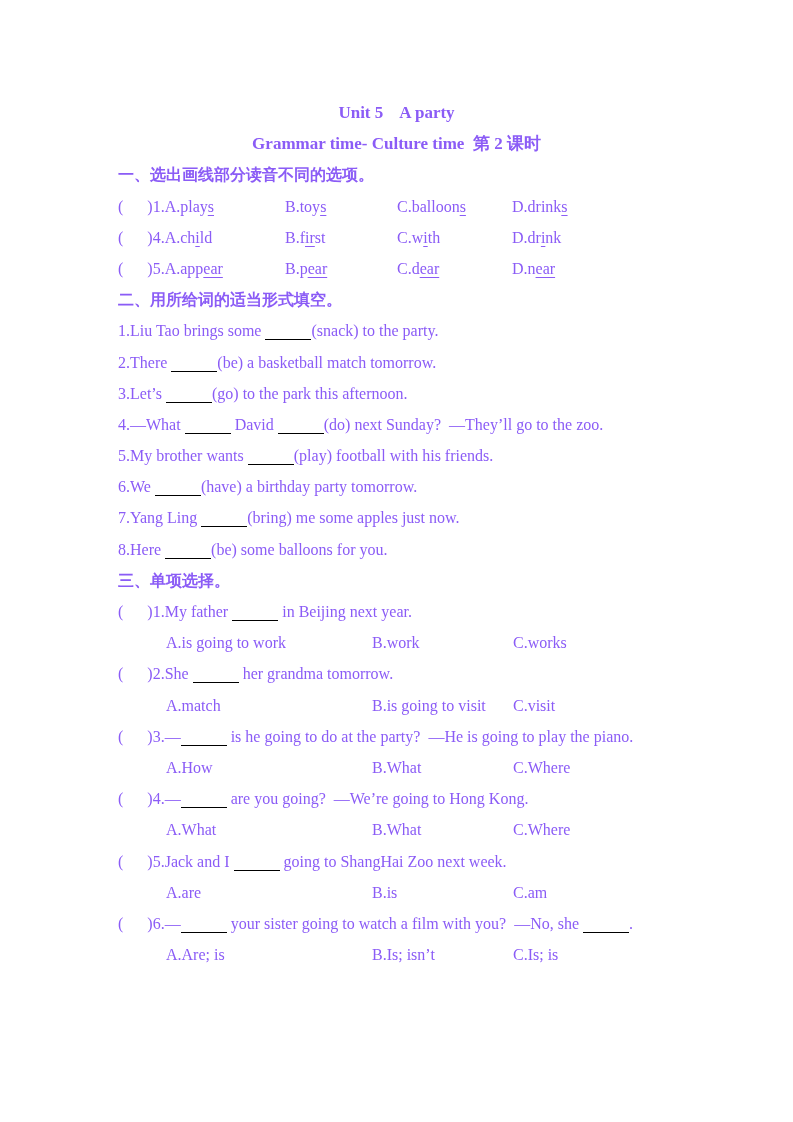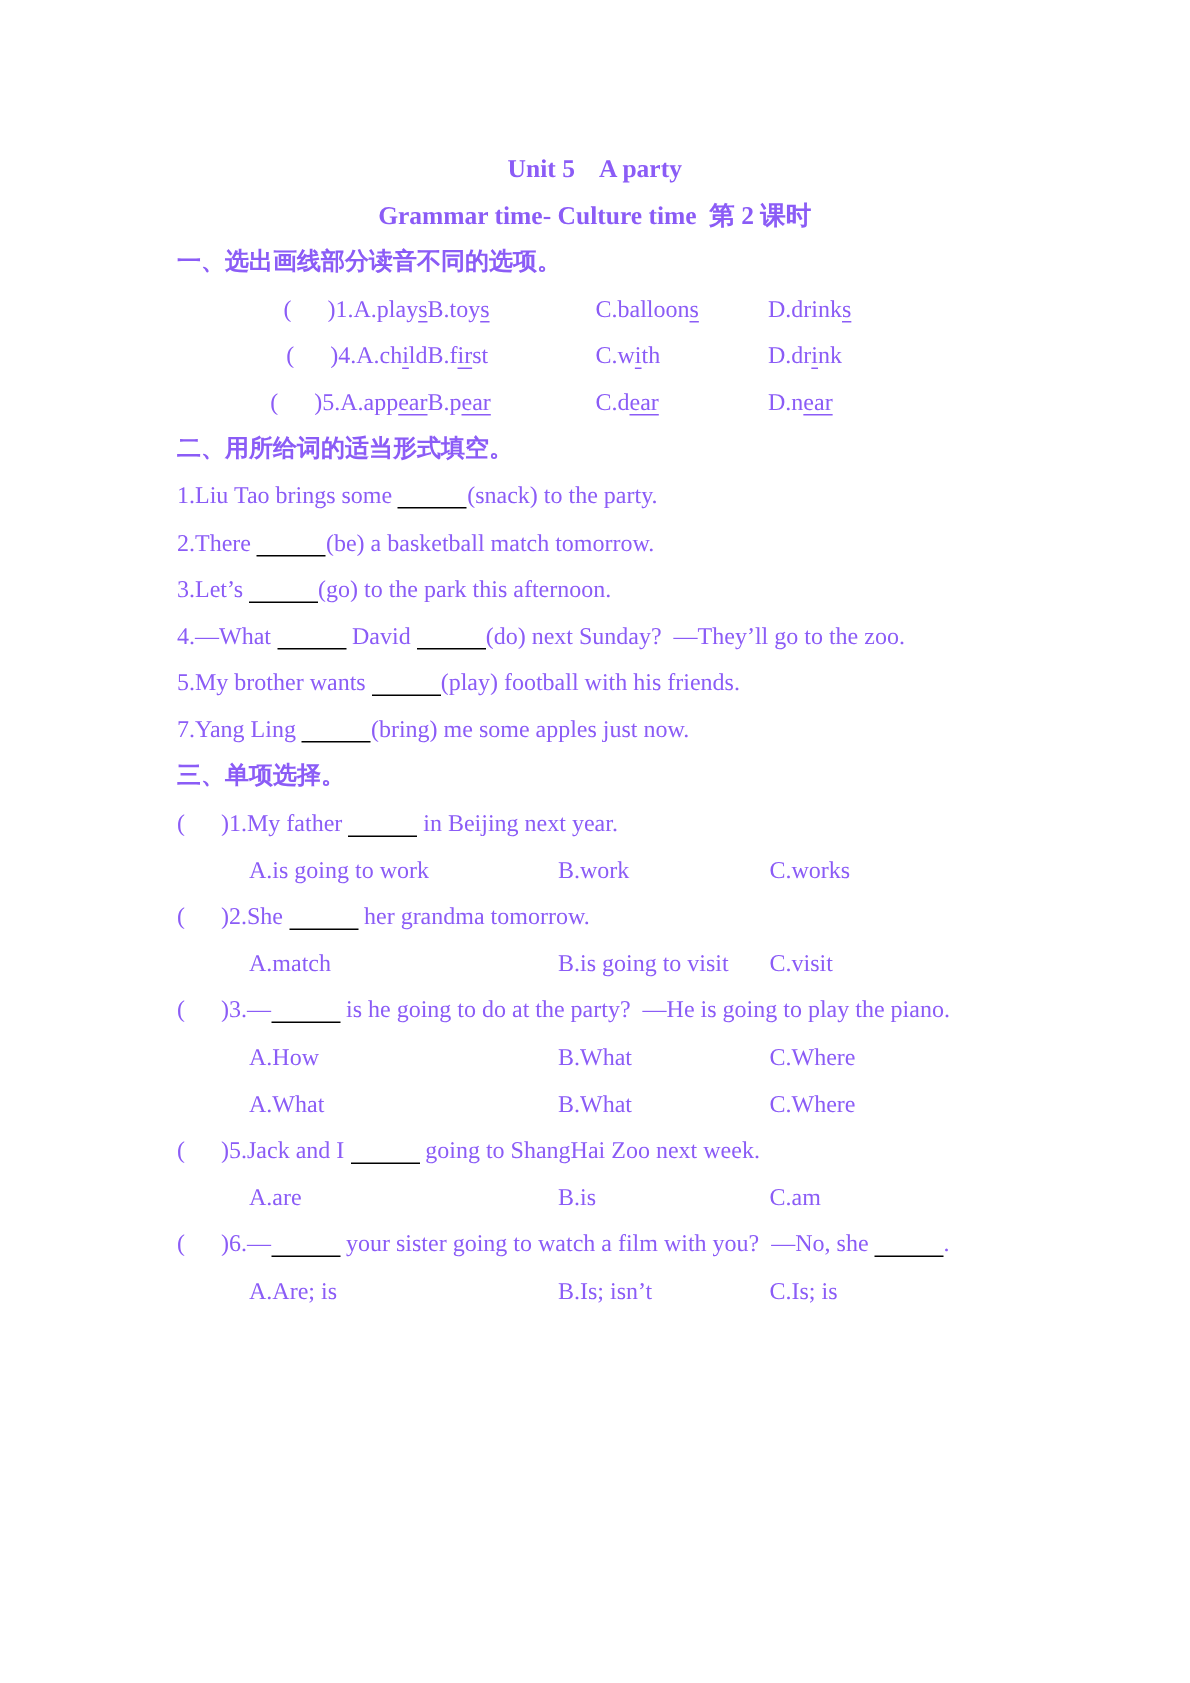--- a/index.html
+++ b/index.html
@@ -37,21 +37,21 @@
   }
   .heading {
     font-weight: bold;
   }
   .cell {
     display: inline-block;
     vertical-align: top;
     white-space: pre;
   }
   
-  .s1row .cA { width: 167px; text-align: right; }
+  .s1row .cA { width: 167px; }
   .s1row .cB { width: 112px; }
   .s1row .cC { width: 115px; }
   .s1row .cD { width: auto; }
   
   .optrow { padding-left: 48px; }
   .optrow .o0 { width: 206px; }
   .optrow .o1 { width: 141px; }
   .optrow .o2 { width: auto; }
   .u {
     text-decoration: underline;
@@ -79,30 +79,33 @@
         <div class="line s1row"><span class="cell cA"><span>(      )4.</span><span>A.ch<span class="u">i</span>ld</span></span><span class="cell cB"><span>B.f<span class="u">ir</span>st</span></span><span class="cell cC"><span>C.w<span class="u">i</span>th</span></span><span class="cell cD"><span>D.dr<span class="u">i</span>nk</span></span></div>
         <div class="line s1row"><span class="cell cA"><span>(      )5.</span><span>A.app<span class="u">ear</span></span></span><span class="cell cB"><span>B.p<span class="u">ear</span></span></span><span class="cell cC"><span>C.d<span class="u">ear</span></span></span><span class="cell cD"><span>D.n<span class="u">ear</span></span></span></div>
       </div>
     <div class="line heading">二、用所给词的适当形式填空。</div>
     <div>
         <div class="line">1.Liu Tao brings some <span class="blank"></span>(snack) to the party.</div>
         <div class="line">2.There <span class="blank"></span>(be) a basketball match tomorrow.</div>
         <div class="line">3.Let’s <span class="blank"></span>(go) to the park this afternoon.</div>
         <div class="line">4.—What <span class="blank"></span> David <span class="blank"></span>(do) next Sunday?  —They’ll go to the zoo.</div>
         <div class="line">5.My brother wants <span class="blank"></span>(play) football with his friends.</div>
+        <div class="line">6.We <span class="blank"></span>(have) a birthday party tomorrow.</div>
         <div class="line">7.Yang Ling <span class="blank"></span>(bring) me some apples just now.</div>
+        <div class="line">8.Here <span class="blank"></span>(be) some balloons for you.</div>
       </div>
     <div class="line heading">三、单项选择。</div>
     <div>
         <div class="line">(      )1.My father <span class="blank"></span> in Beijing next year.</div>
         <div class="line optrow"><span class="cell o0">A.is going to work</span><span class="cell o1">B.work</span><span class="cell o2">C.works</span></div>
         <div class="line">(      )2.She <span class="blank"></span> her grandma tomorrow.</div>
         <div class="line optrow"><span class="cell o0">A.match</span><span class="cell o1">B.is going to visit</span><span class="cell o2">C.visit</span></div>
         <div class="line">(      )3.—<span class="blank"></span> is he going to do at the party?  —He is going to play the piano.</div>
         <div class="line optrow"><span class="cell o0">A.How</span><span class="cell o1">B.What</span><span class="cell o2">C.Where</span></div>
+        <div class="line">(      )4.—<span class="blank"></span> are you going?  —We’re going to Hong Kong.</div>
         <div class="line optrow"><span class="cell o0">A.What</span><span class="cell o1">B.What</span><span class="cell o2">C.Where</span></div>
         <div class="line">(      )5.Jack and I <span class="blank"></span> going to ShangHai Zoo next week.</div>
         <div class="line optrow"><span class="cell o0">A.are</span><span class="cell o1">B.is</span><span class="cell o2">C.am</span></div>
         <div class="line">(      )6.—<span class="blank"></span> your sister going to watch a film with you?  —No, she <span class="blank"></span>.</div>
         <div class="line optrow"><span class="cell o0">A.Are; is</span><span class="cell o1">B.Is; isn’t</span><span class="cell o2">C.Is; is</span></div>
       </div>
   </div>
 </div>
 
 </body></html>

